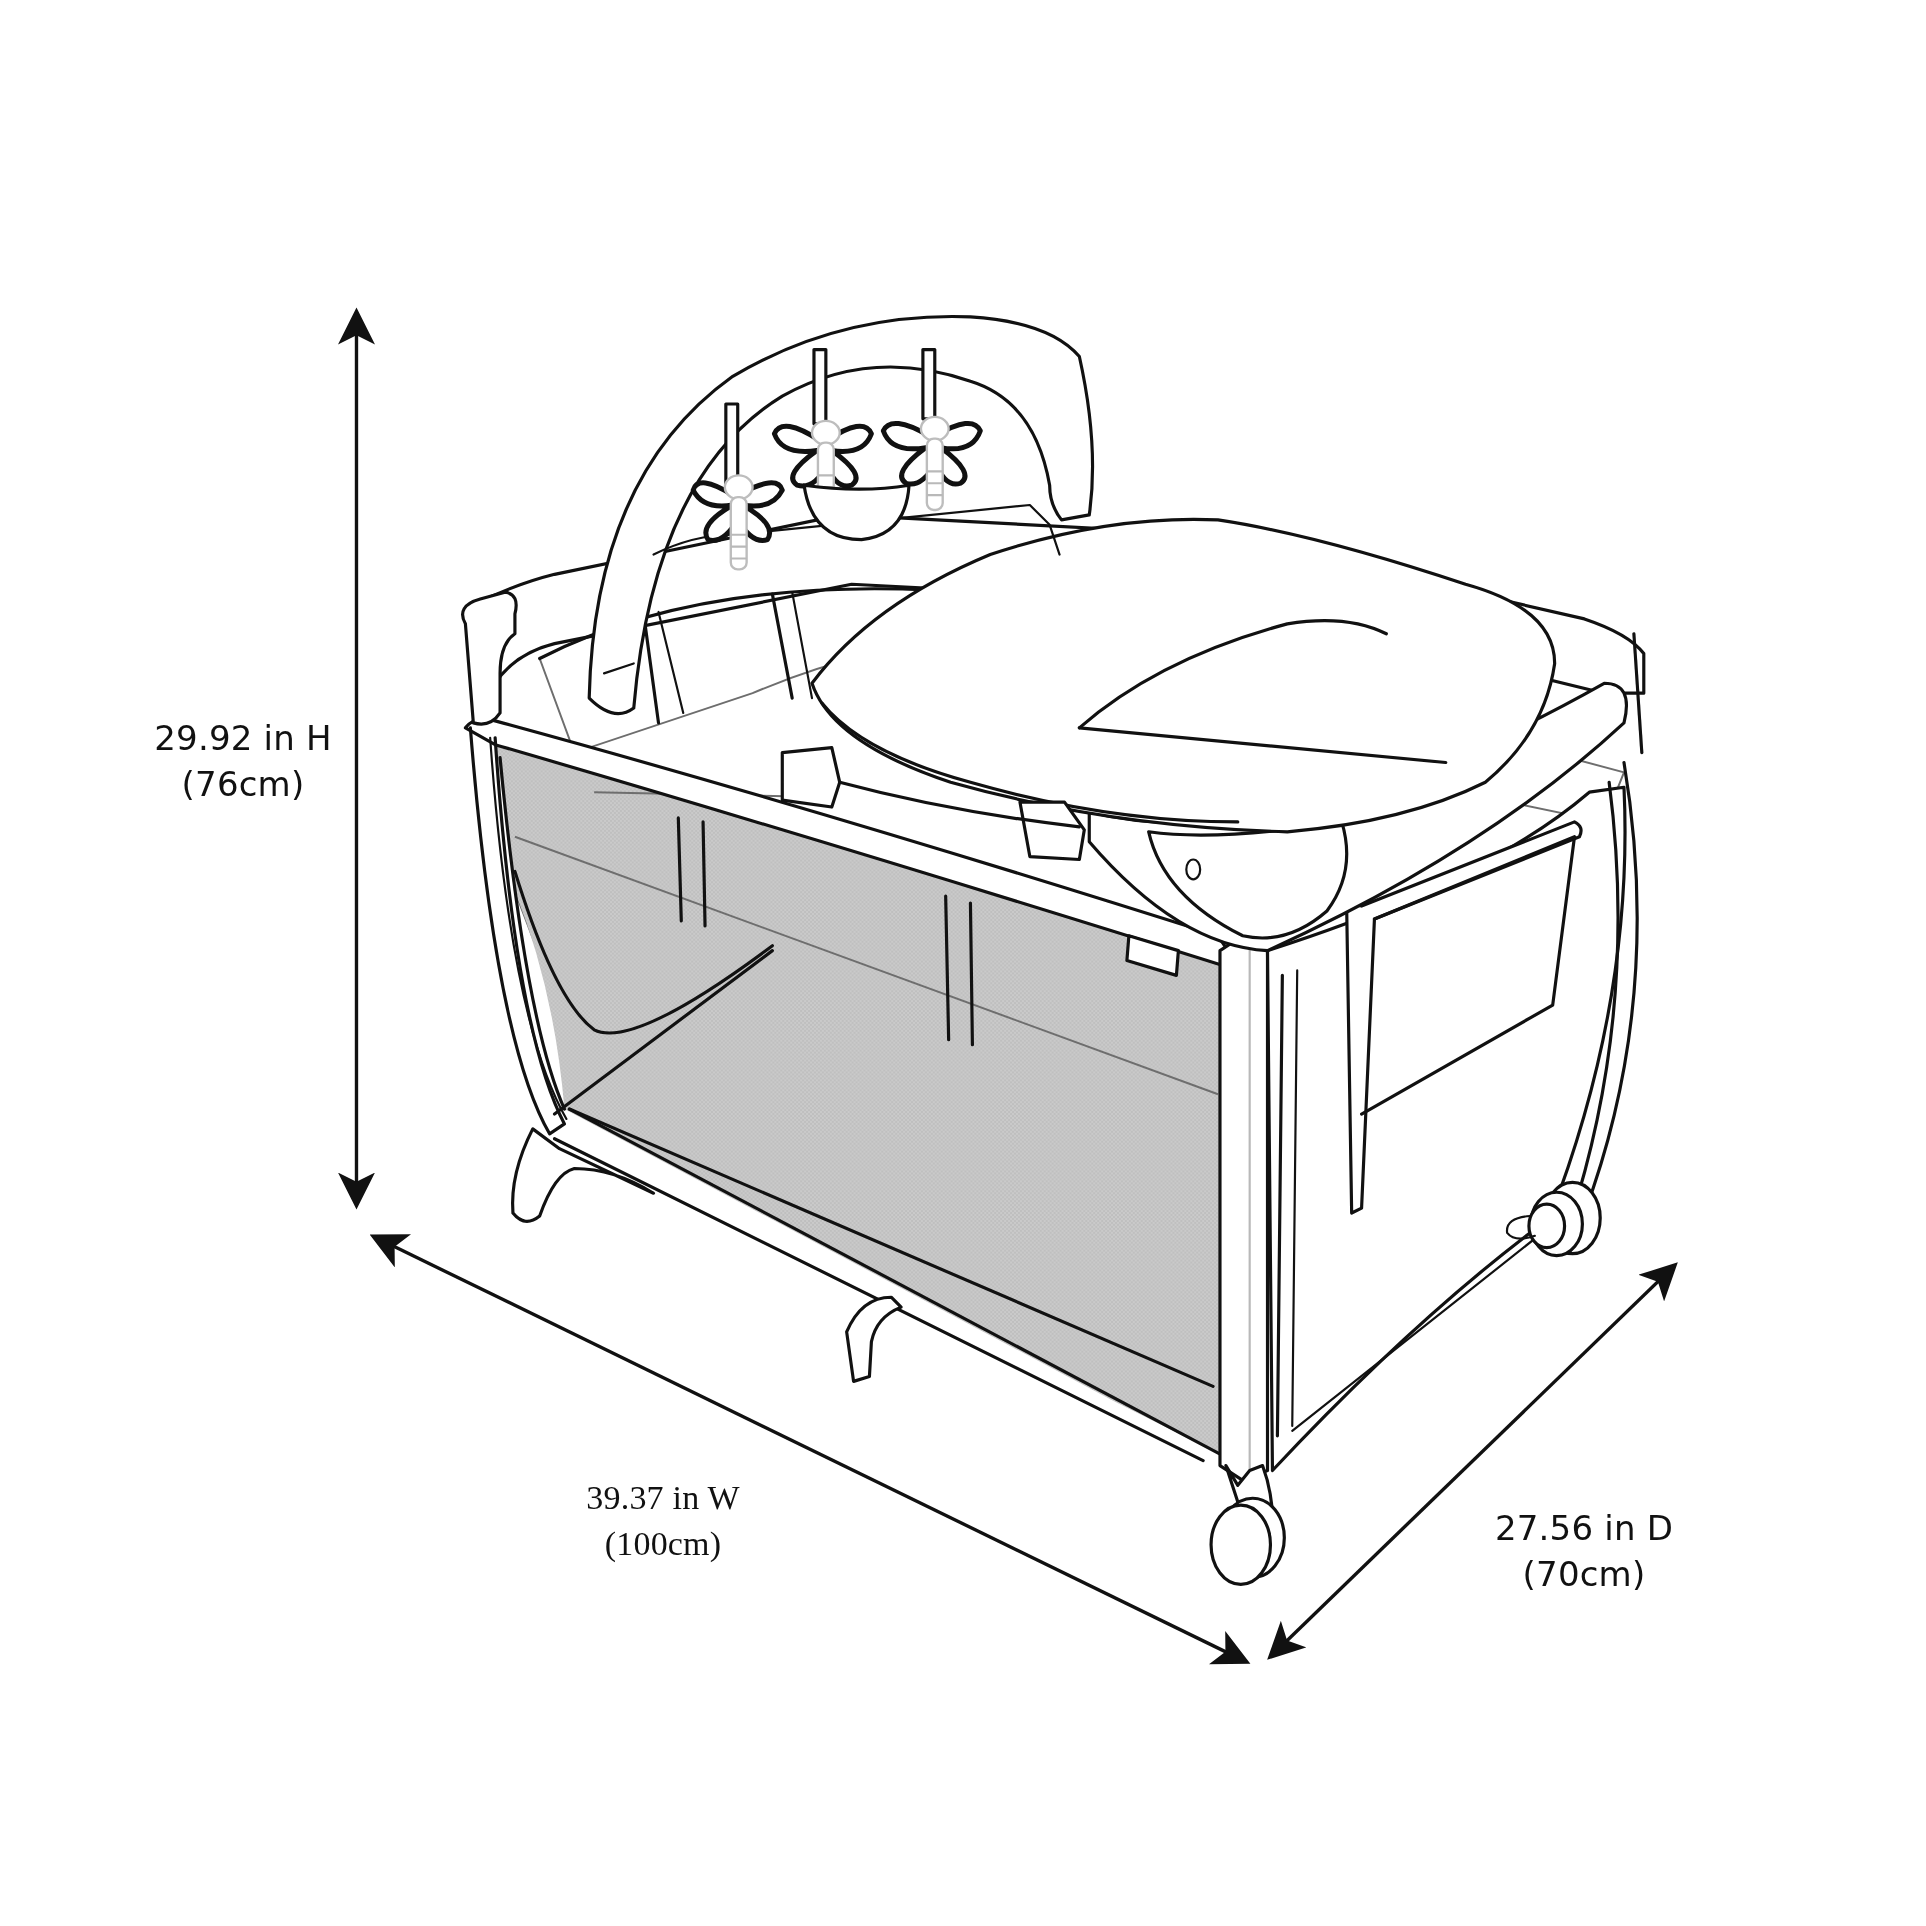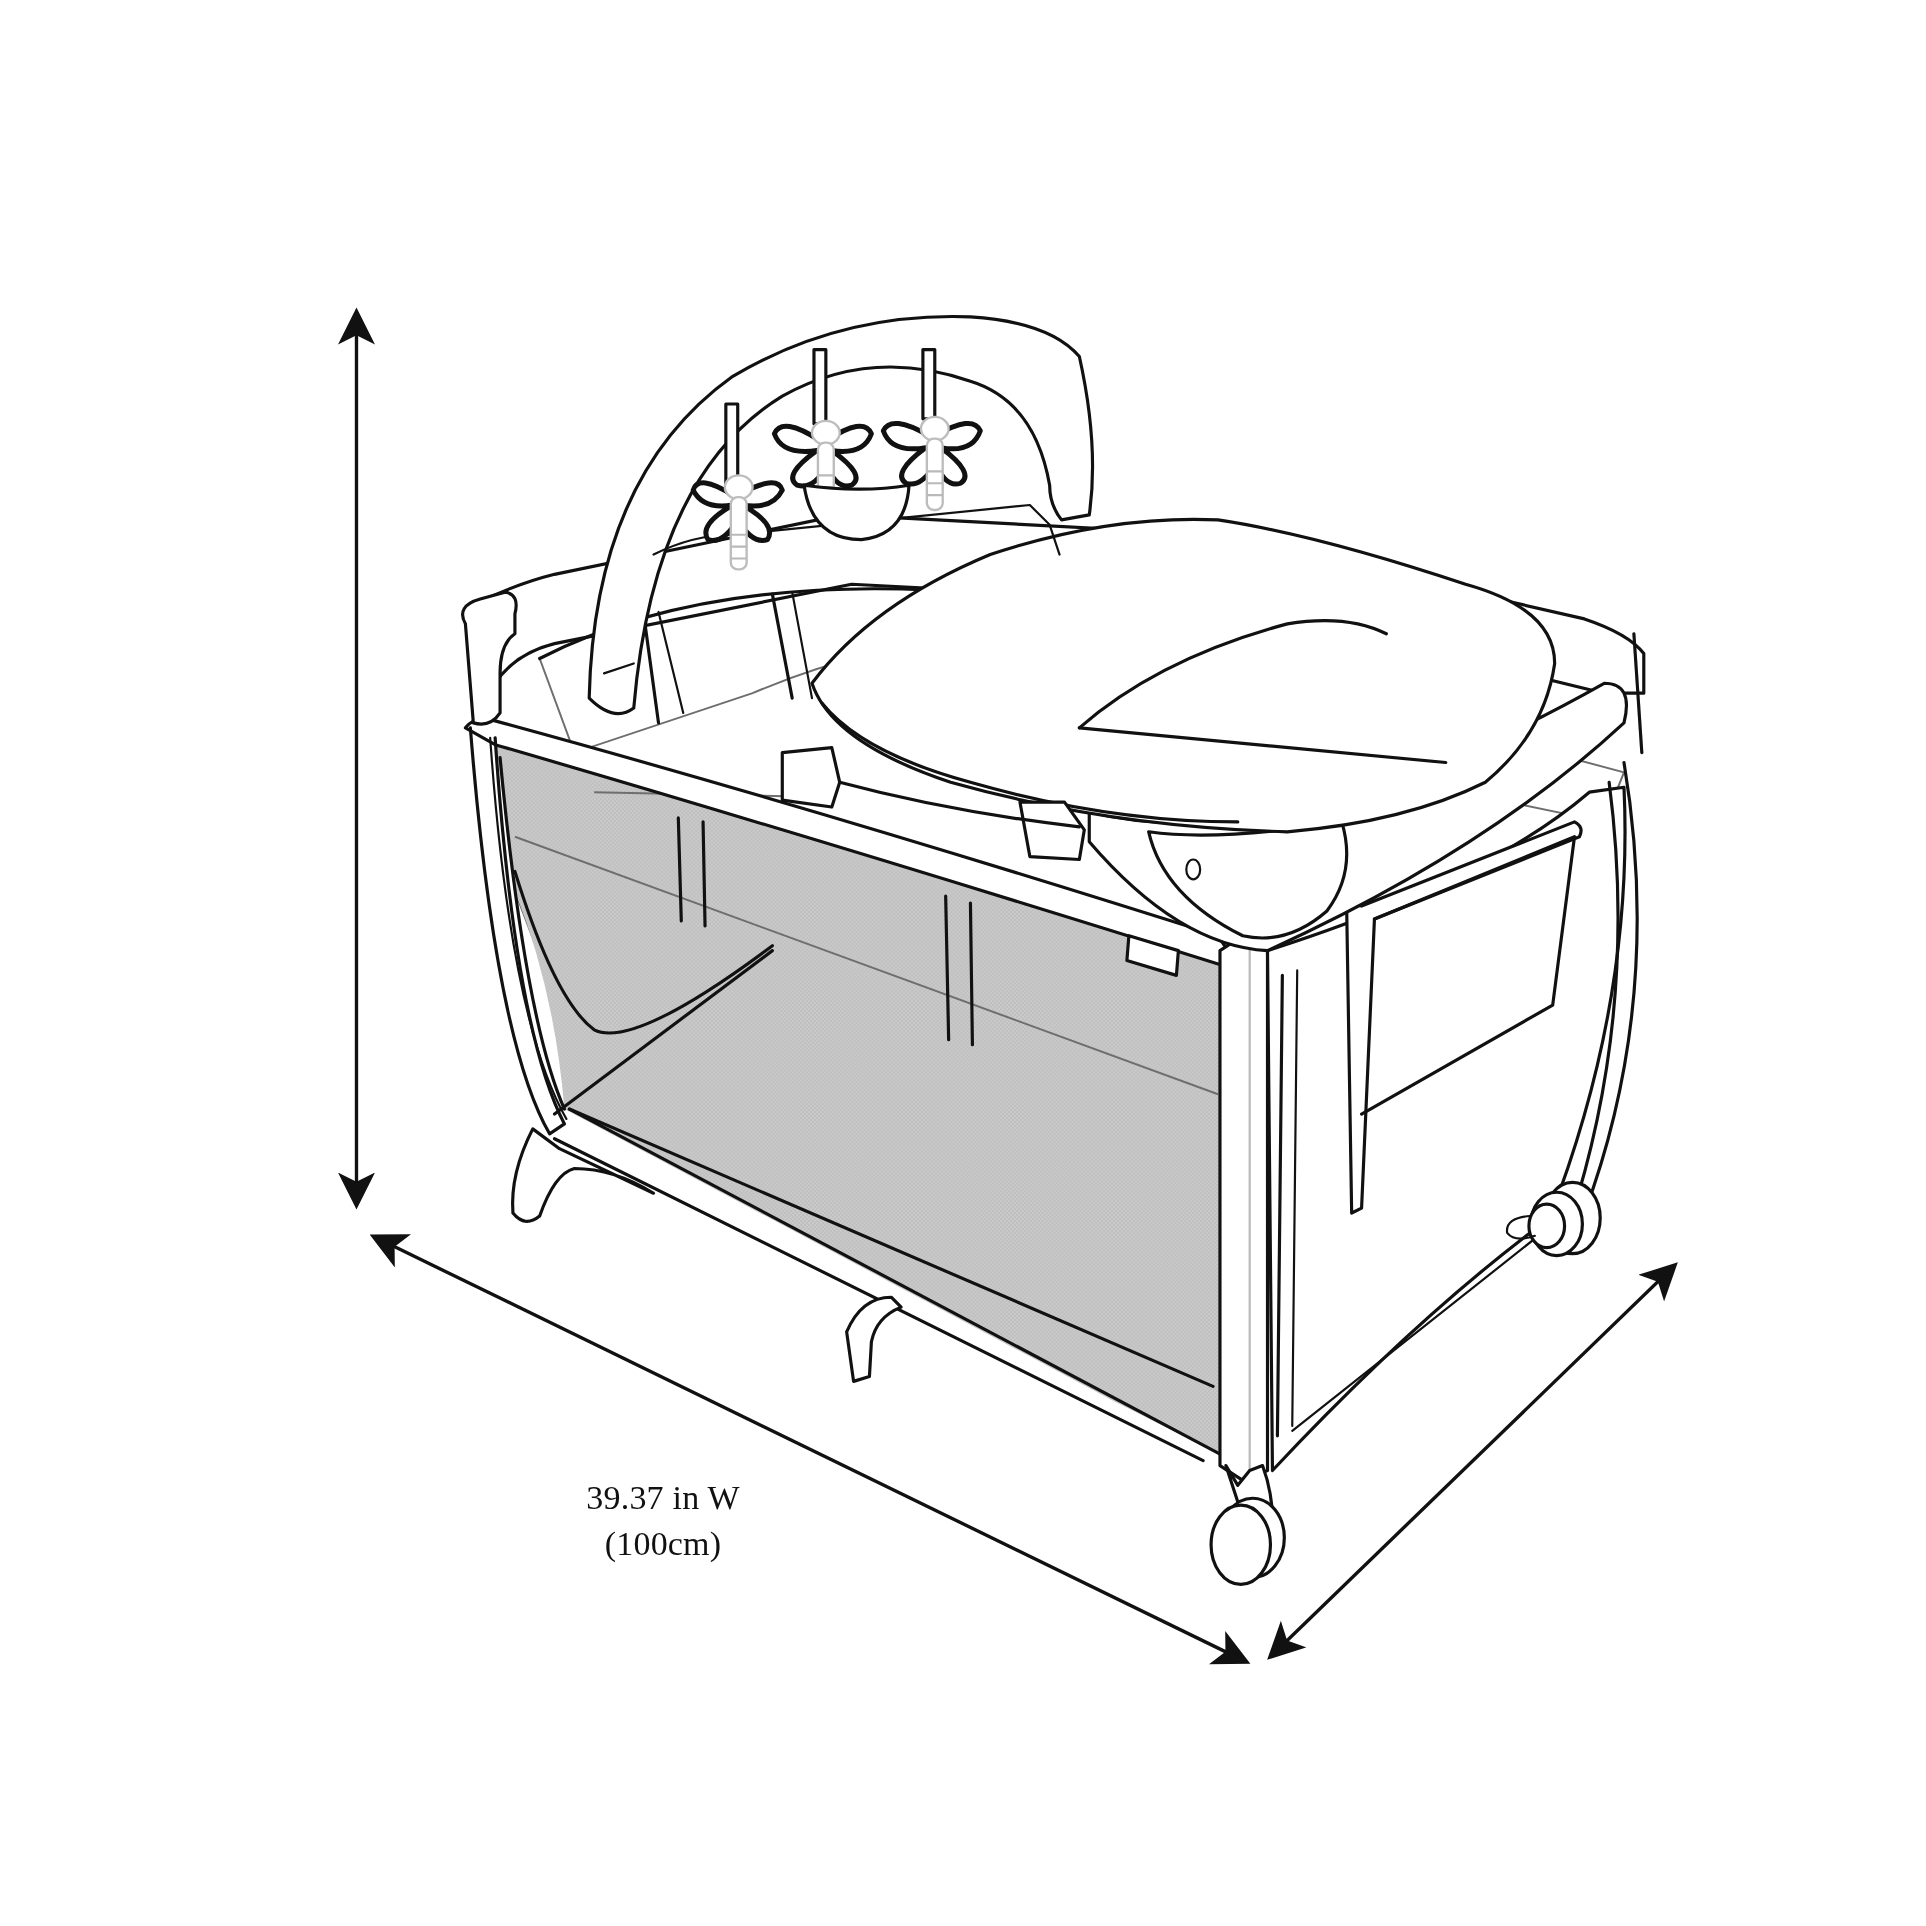--- a/index.html
+++ b/index.html
@@ -199,21 +199,29 @@
       <path d="M938,440 Q900,418 892,435 Q900,458 935,452 Q900,478 915,488 Q930,493 945,468" class="wing"></path>
       <path d="M945,440 Q982,418 990,435 Q982,458 950,452 Q985,478 970,488 Q955,493 945,468" class="wing"></path>
       <ellipse cx="944" cy="433" rx="14" ry="12" class="bug"></ellipse>
       <rect x="936" y="443" width="16" height="72" rx="7" class="bug"></rect>
       <path d="M936,476 H952 M936,488 H952 M936,500 H952" class="ln-light" stroke-width="1.6"></path>
     </g>
 
     <path d="M812,490 Q820,545 870,545 Q915,540 918,490 Q870,498 812,490 Z" class="white"></path>
   </svg>
 
+  <div class="dim-label" style="left:149px; top:715px; width:188px;">
+    <span>29.92 in H</span>
+    <span>(76cm)</span>
+  </div>
 
   <div class="dim-label" style="left:559px; top:1475px; width:208px;font-family:Liberation Serif, serif;">
     <span>39.37 in W</span>
     <span>(100cm)</span>
   </div>
 
+  <div class="dim-label" style="left:1490px; top:1505px; width:188px;">
+    <span>27.56 in D</span>
+    <span>(70cm)</span>
+  </div>
 
 </div>
 
 
 </body></html>

